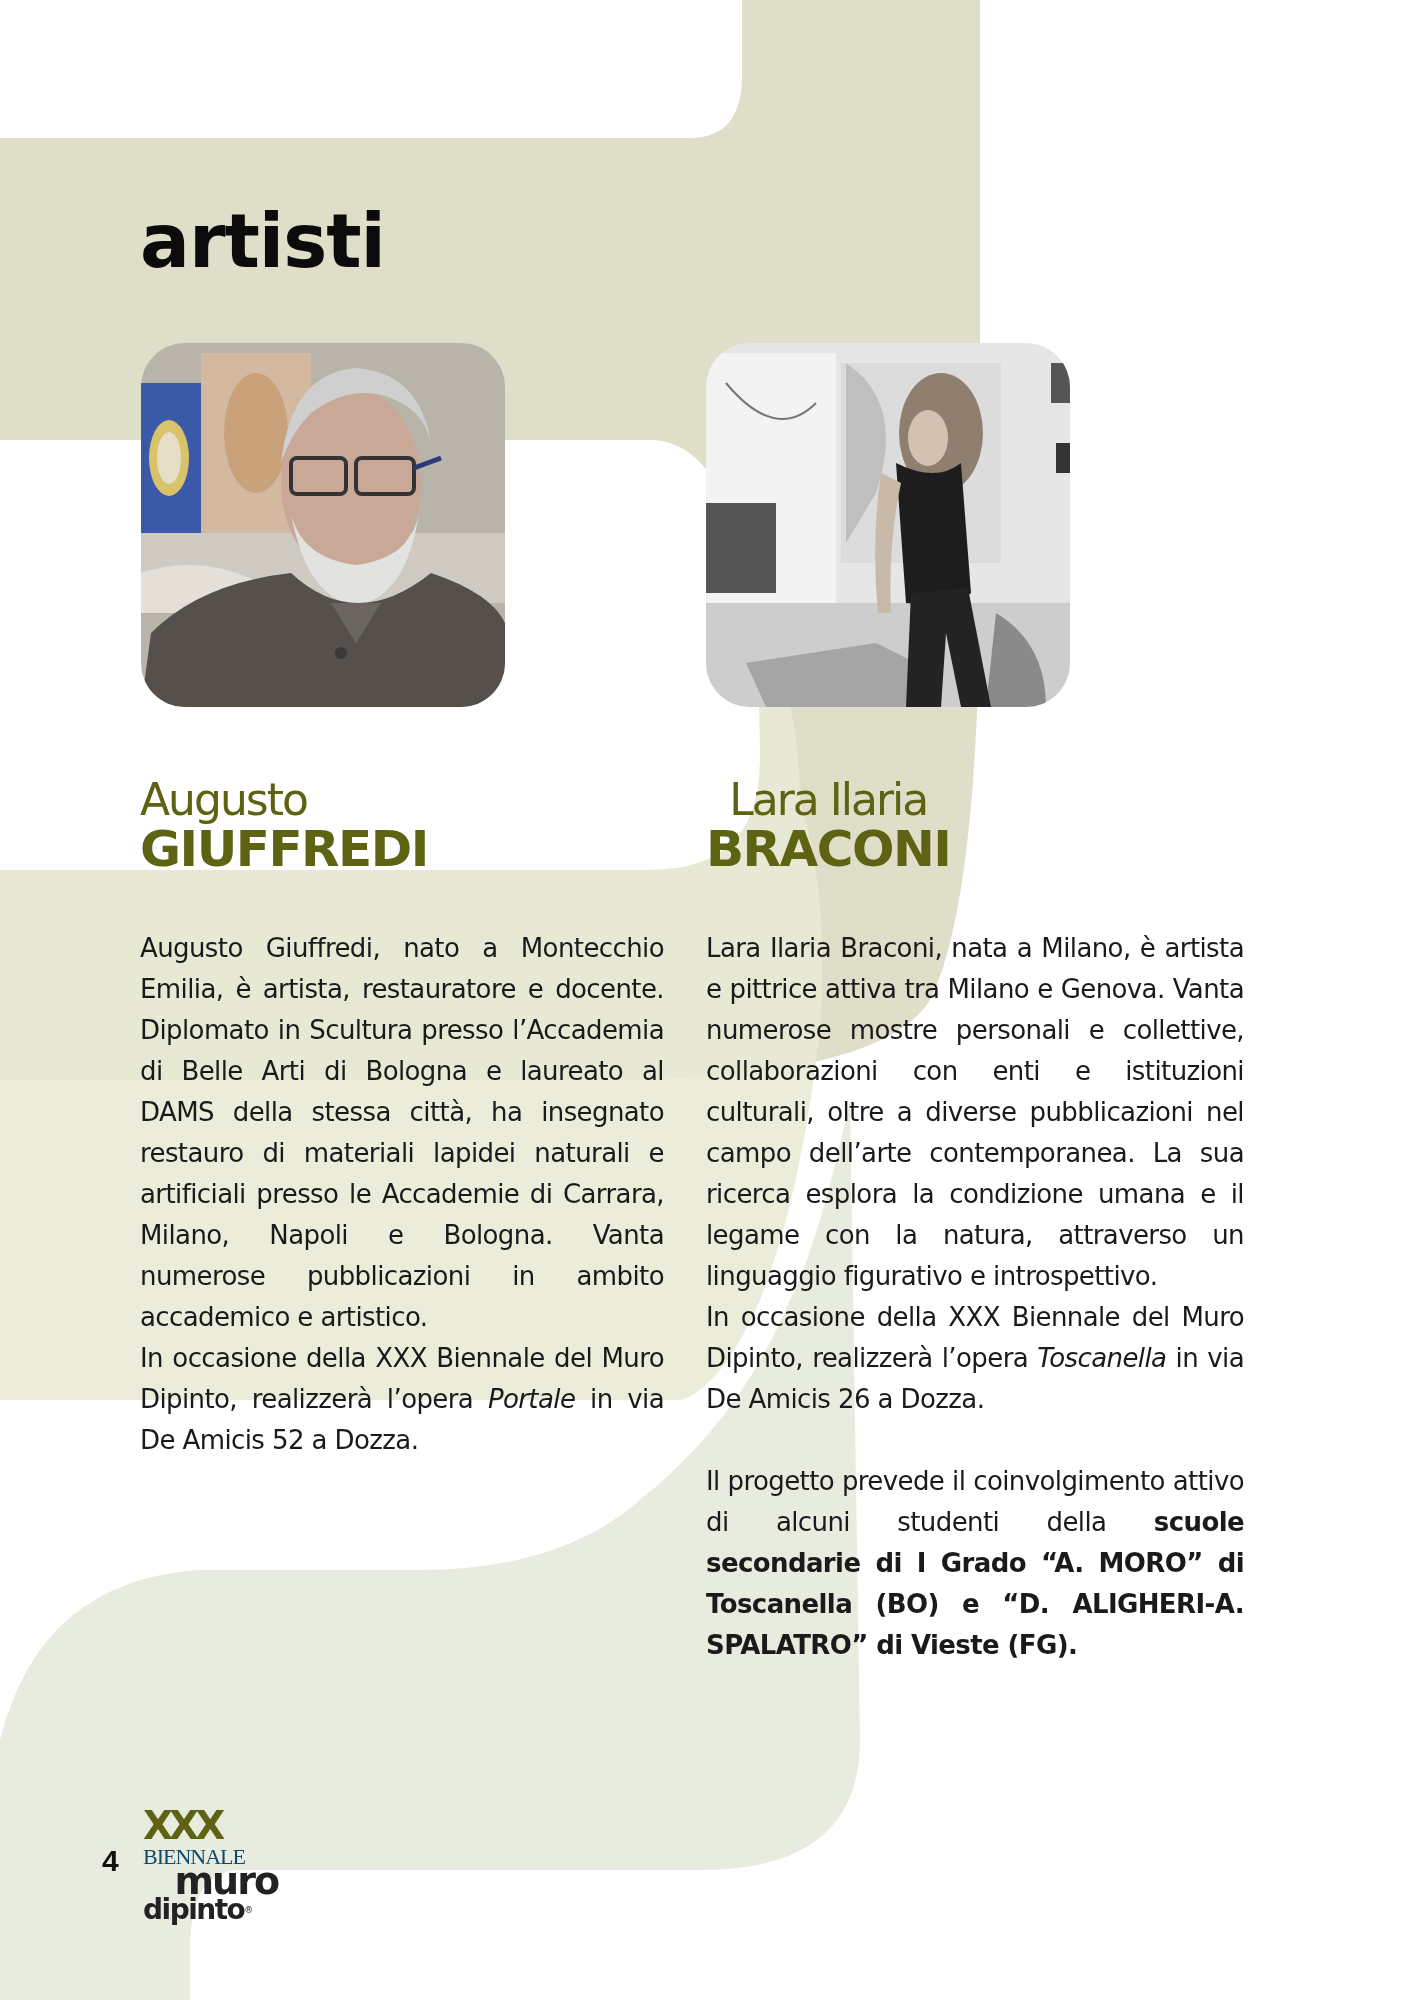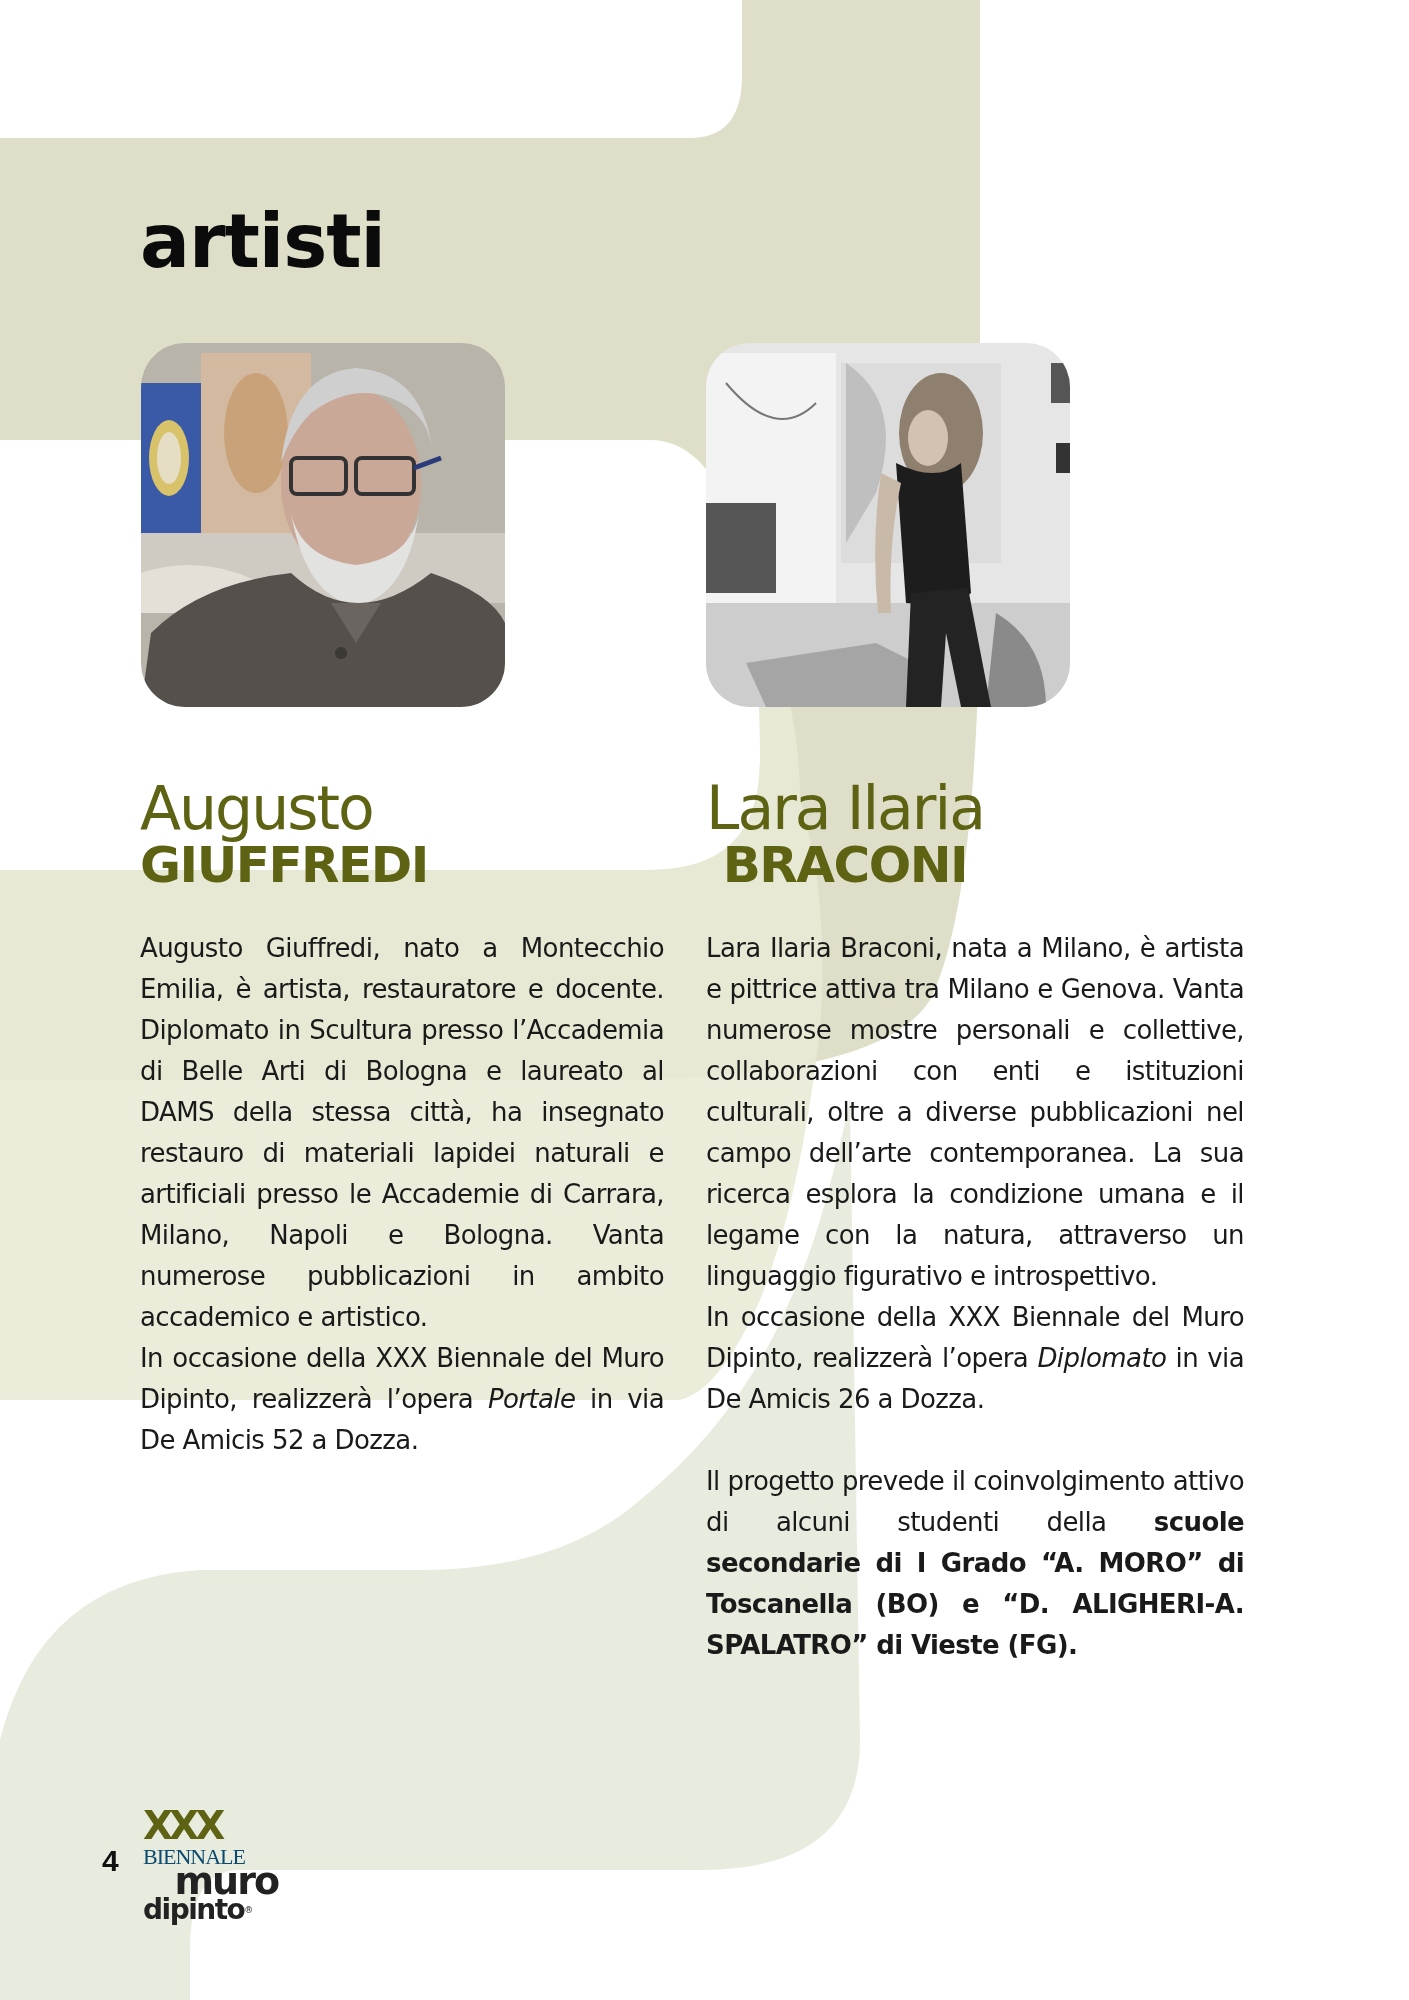--- a/index.html
+++ b/index.html
@@ -8,21 +8,21 @@
   .content { position: absolute; left: 0; top: 6px; width: 1409px; height: 2000px; z-index: 1; }
 
   .page-title { position: absolute; left: 140px; top: 198px; margin: 0; font-family: "DejaVu Sans", sans-serif; font-weight: bold; font-size: 74px; line-height: 1; color: #0b0b0b; letter-spacing: -1px; }
 
   .photo { position: absolute; top: 337px; width: 364px; height: 364px; border-radius: 44px; overflow: hidden; }
   .photo svg { display: block; width: 100%; height: 100%; }
   .photo-1 { left: 141px; }
   .photo-2 { left: 706px; }
 
   .artist-name { position: absolute; top: 772px; margin: 0; color: #5e6213; line-height: 1; }
-  .artist-name .first { display: block; font-family: "DejaVu Sans", sans-serif; font-weight: normal; font-size: 60px; letter-spacing: -2px; }
+  .artist-name .first { display: block; font-family: "DejaVu Sans", sans-serif; font-weight: normal; font-size: 44px; letter-spacing: -2px; }
   .artist-name .last { display: block; font-family: "DejaVu Sans", sans-serif; font-weight: bold; font-size: 50px; letter-spacing: -1.5px; margin-top: 2px; }
   .name-1 { left: 140px; }
   .name-2 { left: 706px; text-align: center; }
 
   .bio { position: absolute; top: 922px; width: 524px; font-family: "DejaVu Sans", sans-serif; font-size: 26px; line-height: 41px; color: #1a1a1a; text-align: justify; letter-spacing: -0.6px; }
   .bio p { margin: 0; }
   .bio-1 { left: 140px; }
   .bio-2 { left: 706px; width: 538px; }
   .bio .gap { height: 41px; }
   .bio em { font-style: italic; }
@@ -106,21 +106,21 @@
     <span class="last">BRACONI</span>
   </h2>
 
   <div class="bio bio-1">
     <p>Augusto Giuffredi, nato a Montecchio Emilia, è artista, restauratore e docente. Diplomato in Scultura presso l’Accademia di Belle Arti di Bologna e laureato al DAMS della stessa città, ha insegnato restauro di materiali lapidei naturali e artificiali presso le Accademie di Carrara, Milano, Napoli e Bologna. Vanta numerose pubblicazioni in ambito accademico e artistico.</p>
     <p><span>In occasione della XXX Biennale del Muro Dipinto, realizzerà l’opera </span><em>Portale</em><span> in via De Amicis 52 a Dozza.</span></p>
   </div>
 
   <div class="bio bio-2">
     <p>Lara Ilaria Braconi, nata a Milano, è artista e pittrice attiva tra Milano e Genova. Vanta numerose mostre personali e collettive, collaborazioni con enti e istituzioni culturali, oltre a diverse pubblicazioni nel campo dell’arte contemporanea. La sua ricerca esplora la condizione umana e il legame con la natura, attraverso un linguaggio figurativo e introspettivo.</p>
-    <p><span>In occasione della XXX Biennale del Muro Dipinto, realizzerà l’opera </span><em>Diplomato</em><span> in via De Amicis 26 a Dozza.</span></p>
+    <p><span>In occasione della XXX Biennale del Muro Dipinto, realizzerà l’opera </span><em>Toscanella</em><span> in via De Amicis 26 a Dozza.</span></p>
     <div class="gap"></div>
     <p><span>Il progetto prevede il coinvolgimento attivo di alcuni studenti della </span><strong>scuole secondarie di I Grado “A. MORO” di Toscanella (BO) e  “D. ALIGHERI-A. SPALATRO” di Vieste (FG).</strong></p>
   </div>
 
   <div class="page-number">4</div>
   <div class="logo">
     <span class="xxx">XXX</span>
     <span class="biennale">BIENNALE</span>
     <span class="muro">muro</span>
     <span class="dipinto"><span>dipinto</span><span class="reg">®</span></span>

